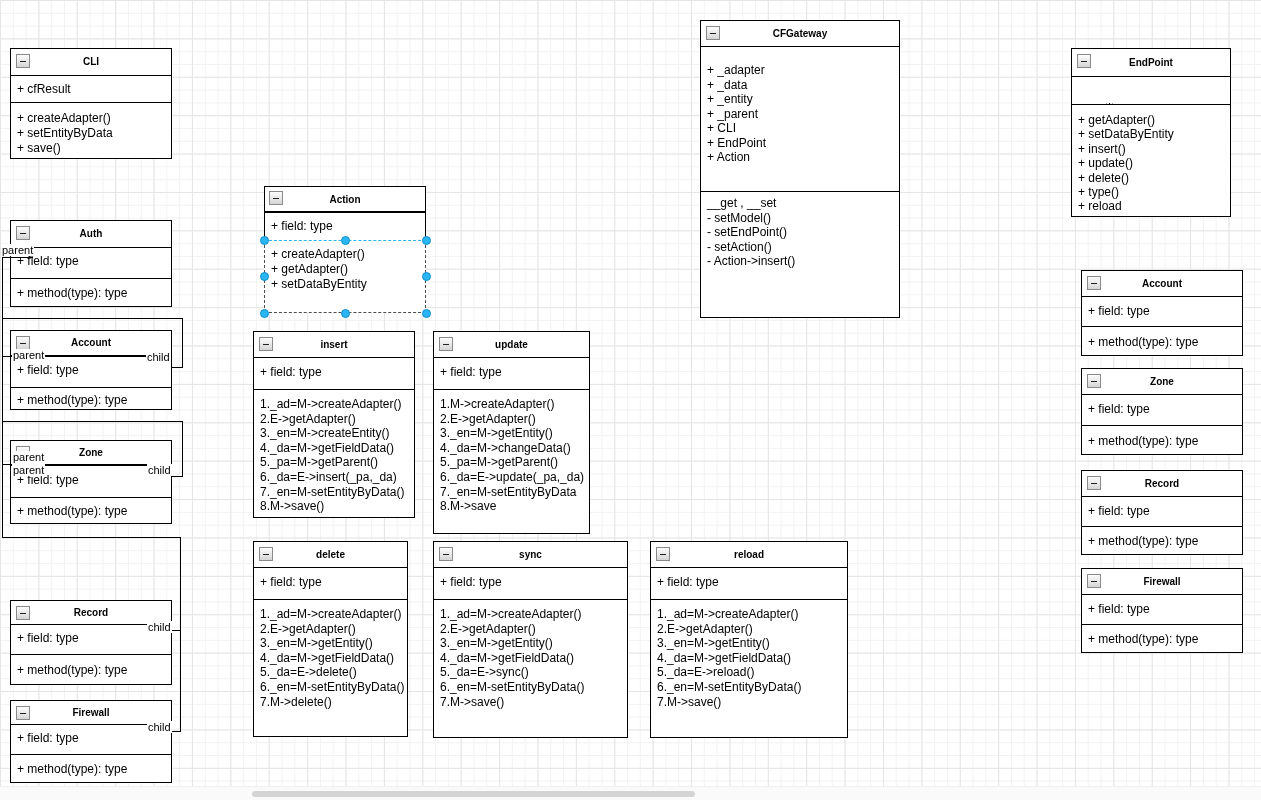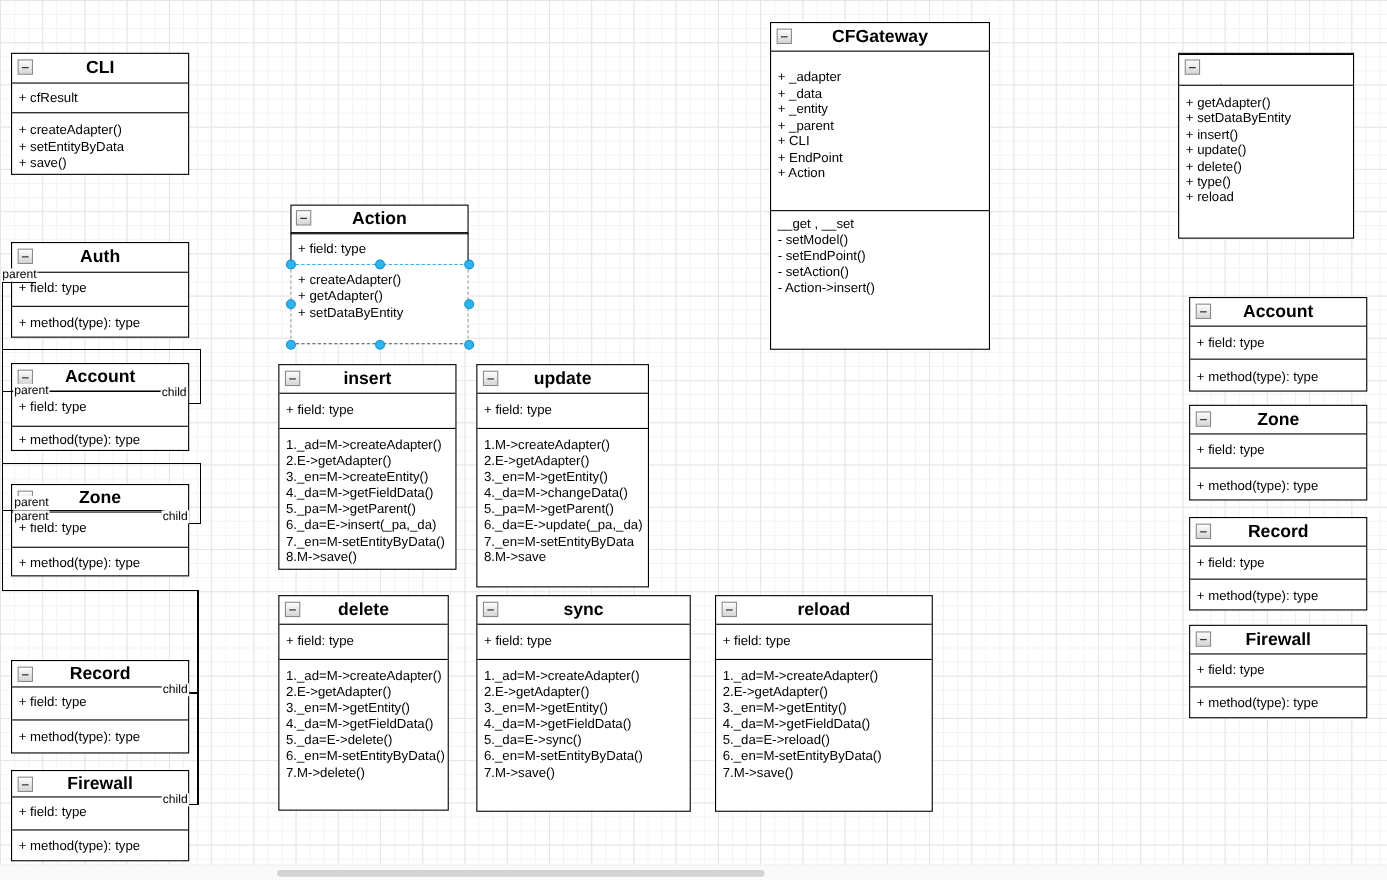--- a/index.html
+++ b/index.html
@@ -9,21 +9,21 @@
     background-image:
       linear-gradient(var(--grid-major) 1px,transparent 1px),
       linear-gradient(90deg,var(--grid-major) 1px,transparent 1px),
       linear-gradient(var(--grid-minor) 1px,transparent 1px),
       linear-gradient(90deg,var(--grid-minor) 1px,transparent 1px);
     background-size:38.4px 38.4px,38.4px 38.4px,12.8px 12.8px,12.8px 12.8px;
     font-family:"Liberation Sans",sans-serif;
     color:#000;
   }
   .uml-box{position:absolute;background:#fff;border:1px solid #000;box-sizing:border-box;z-index:2;}
-  .sec-title{position:relative;font-weight:bold;font-size:16px;text-align:center;box-sizing:border-box;overflow:hidden;white-space:pre;}
+  .sec-title{position:relative;font-weight:bold;font-size:10px;text-align:center;box-sizing:border-box;overflow:hidden;white-space:pre;}
   .collapse{position:absolute;left:5px;top:5px;width:14px;height:14px;box-sizing:border-box;
     border:1px solid #8a8a8a;background:linear-gradient(#fdfdfd,#d5d5d5);z-index:3;}
   .collapse::after{content:"";position:absolute;left:3px;top:6px;width:6px;height:1px;background:#222;}
   .sec{box-sizing:border-box;border-top:1px solid #000;font-size:12px;padding-left:6px;overflow:hidden;white-space:pre;}
   .ln{white-space:pre;}
   
   .sel-box{border:none;}
   .sel-box .sec-title{border:1px solid #000;}
   .sel-box .sec-0{border-left:1px solid #000;border-right:1px solid #000;border-top:1px solid #000;}
   .sel-box .sec-1{border-top:1px dashed var(--sel-color);
@@ -112,20 +112,21 @@
       <div class="sec sec-1" style="height: 130px; padding-top: 7px; line-height: 14.6px;"><div class="ln">1.M-&gt;createAdapter()</div><div class="ln">2.E-&gt;getAdapter()</div><div class="ln">3._en=M-&gt;getEntity()</div><div class="ln">4._da=M-&gt;changeData()</div><div class="ln">5._pa=M-&gt;getParent()</div><div class="ln">6._da=E-&gt;update(_pa,_da)</div><div class="ln">7._en=M-setEntityByData</div><div class="ln">8.M-&gt;save</div></div>
     </div>
     <div class="uml-box" style="left: 700px; top: 20px; width: 200px; height: 298px;">
       <span class="collapse"></span>
       <div class="sec-title" style="height: 25px; line-height: 25px;">CFGateway</div>
       <div class="sec sec-0" style="height: 145px; padding-top: 16px; line-height: 14.5px;"><div class="ln">+ _adapter</div><div class="ln">+ _data</div><div class="ln">+ _entity</div><div class="ln">+ _parent</div><div class="ln">+ CLI</div><div class="ln">+ EndPoint</div><div class="ln">+ Action</div></div>
       <div class="sec sec-1" style="height: 128px; padding-top: 4px; line-height: 14.5px;"><div class="ln">__get , __set</div><div class="ln">- setModel()</div><div class="ln">- setEndPoint()</div><div class="ln">- setAction()</div><div class="ln">- Action-&gt;insert()</div></div>
     </div>
     <div class="uml-box" style="left: 1071px; top: 48px; width: 160px; height: 169px;">
       <span class="collapse"></span>
+      <div class="sec-title" style="height: 27px; line-height: 27px;">EndPoint</div>
       <div class="sec sec-0" style="height: 28px; padding-top: 24px; line-height: 15px;"><div class="ln">+  entity</div></div>
       <div class="sec sec-1" style="height: 114px; padding-top: 8px; line-height: 14.4px;"><div class="ln">+ getAdapter()</div><div class="ln">+ setDataByEntity</div><div class="ln">+ insert()</div><div class="ln">+ update()</div><div class="ln">+ delete()</div><div class="ln">+ type()</div><div class="ln">+ reload</div></div>
     </div>
     <div class="uml-box" style="left: 253px; top: 541px; width: 155px; height: 196px;">
       <span class="collapse"></span>
       <div class="sec-title" style="height: 25px; line-height: 25px;">delete</div>
       <div class="sec sec-0" style="height: 32px; padding-top: 7px; line-height: 15px;"><div class="ln">+ field: type</div></div>
       <div class="sec sec-1" style="height: 139px; padding-top: 7px; line-height: 14.6px;"><div class="ln">1._ad=M-&gt;createAdapter()</div><div class="ln">2.E-&gt;getAdapter()</div><div class="ln">3._en=M-&gt;getEntity()</div><div class="ln">4._da=M-&gt;getFieldData()</div><div class="ln">5._da=E-&gt;delete()</div><div class="ln">6._en=M-setEntityByData()</div><div class="ln">7.M-&gt;delete()</div></div>
     </div>
     <div class="uml-box" style="left: 433px; top: 541px; width: 195px; height: 197px;">

